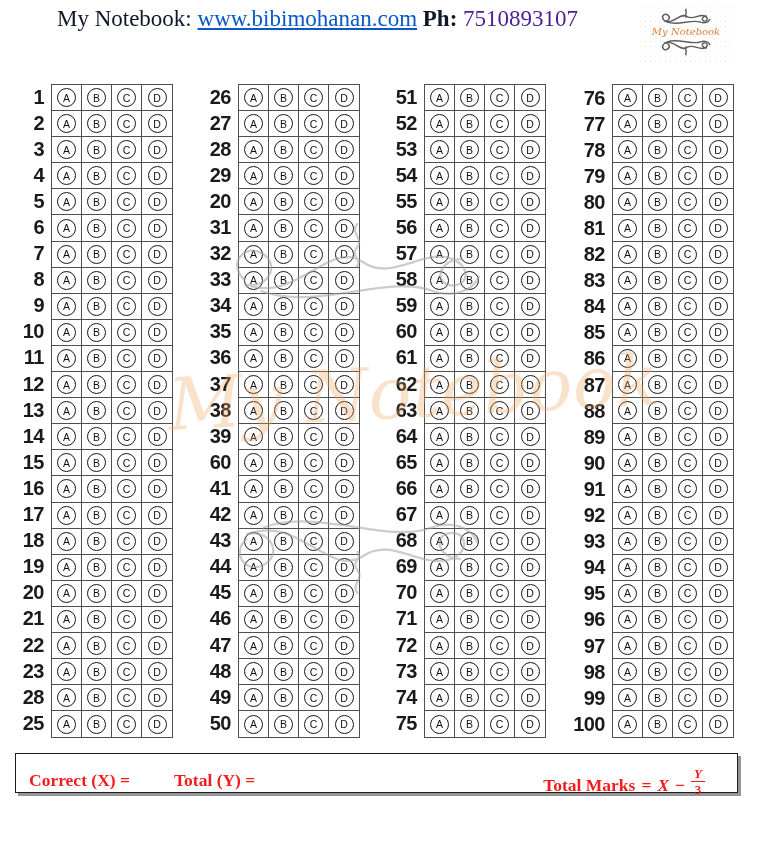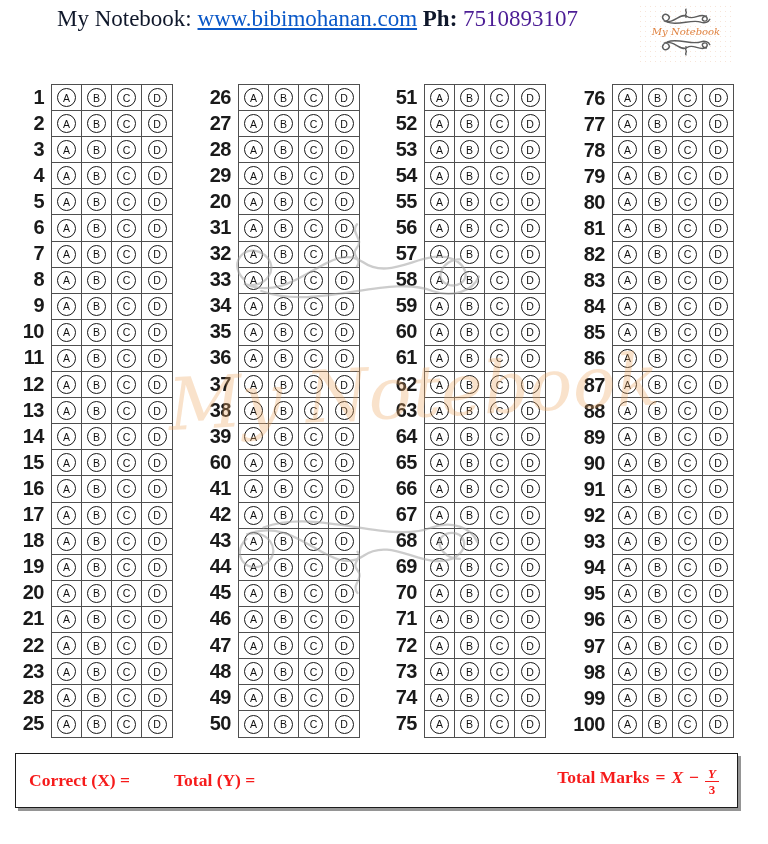--- a/index.html
+++ b/index.html
@@ -62,30 +62,30 @@
   .wm-flourish { position:absolute; opacity:.55; }
   .wm-text {
     position:absolute; left:168px; top:352px; width:420px;
     font-family:"DejaVu Serif", serif; font-style:italic;
     font-size:72px; color:rgba(238,166,96,.33); transform:rotate(-3deg);
     white-space:nowrap;
   }
 
   
   .score-box {
-    position:absolute; left:15px; top:753px; width:723px; height:55px;
+    position:absolute; left:15px; top:753px; width:723px; height:40px;
     border:1.6px solid #1c1c1c; background:#fff;
     box-shadow:3px 3px 0 rgba(130,130,130,.85); z-index:3;
     font-family:"Liberation Serif", serif; font-weight:700; color:#f61b1b;
     font-size:17.5px;
   }
   .score-box .lbl { position:absolute; top:16px; white-space:nowrap; }
   .lbl-correct { left:13px; }
   .lbl-wrong { left:158px; }
-  .lbl-total { right:18px; top:13px !important; display:flex; align-items:flex-start; gap:6px; }
+  .lbl-total { right:32px; top:13px !important; display:flex; align-items:flex-end; gap:6px; }
   .math-x { font-style:italic; font-weight:700; }
   .frac { display:inline-flex; flex-direction:column; align-items:center; line-height:1; vertical-align:middle; }
   .frac .num { font-style:italic; font-size:13px; border-bottom:1.6px solid #f61b1b; padding:0 3px 1px; }
   .frac .den { font-size:13px; padding-top:1px; }
 </style>
 </head>
 <body>
 
 <div class="page">
 

